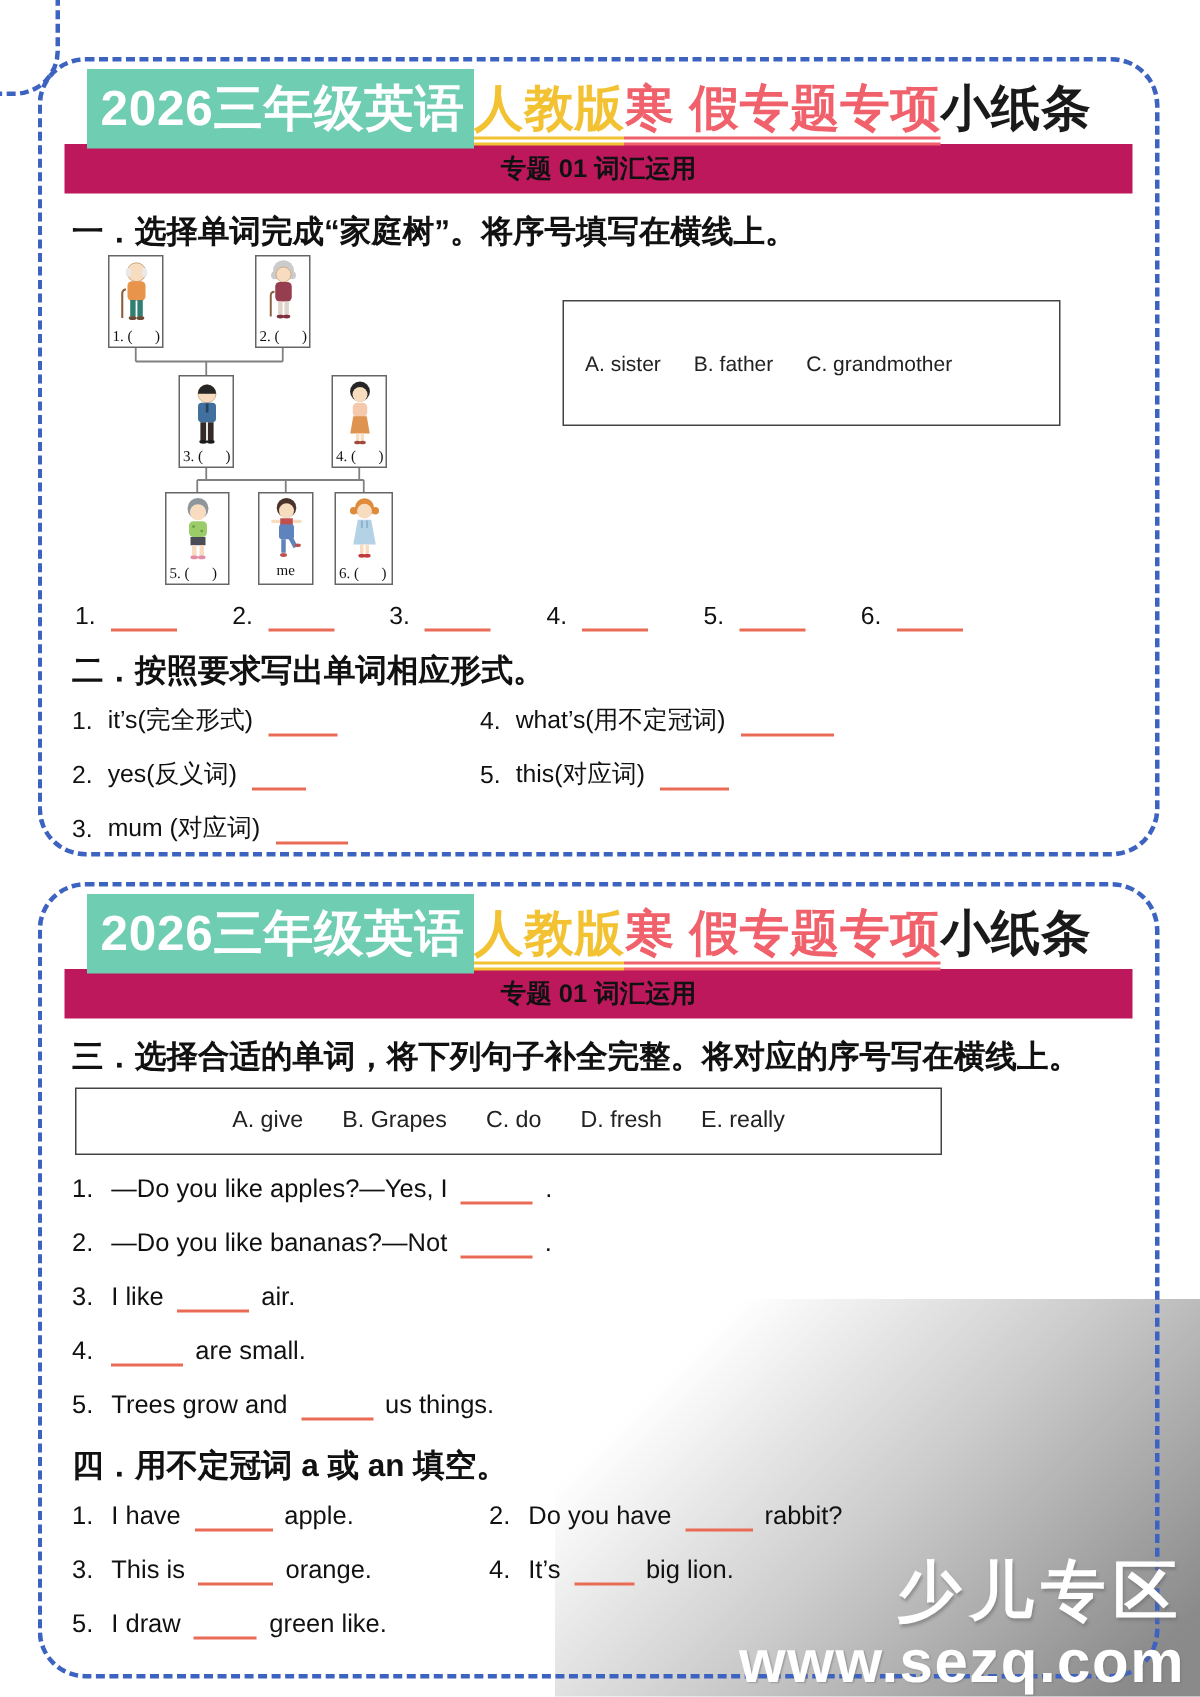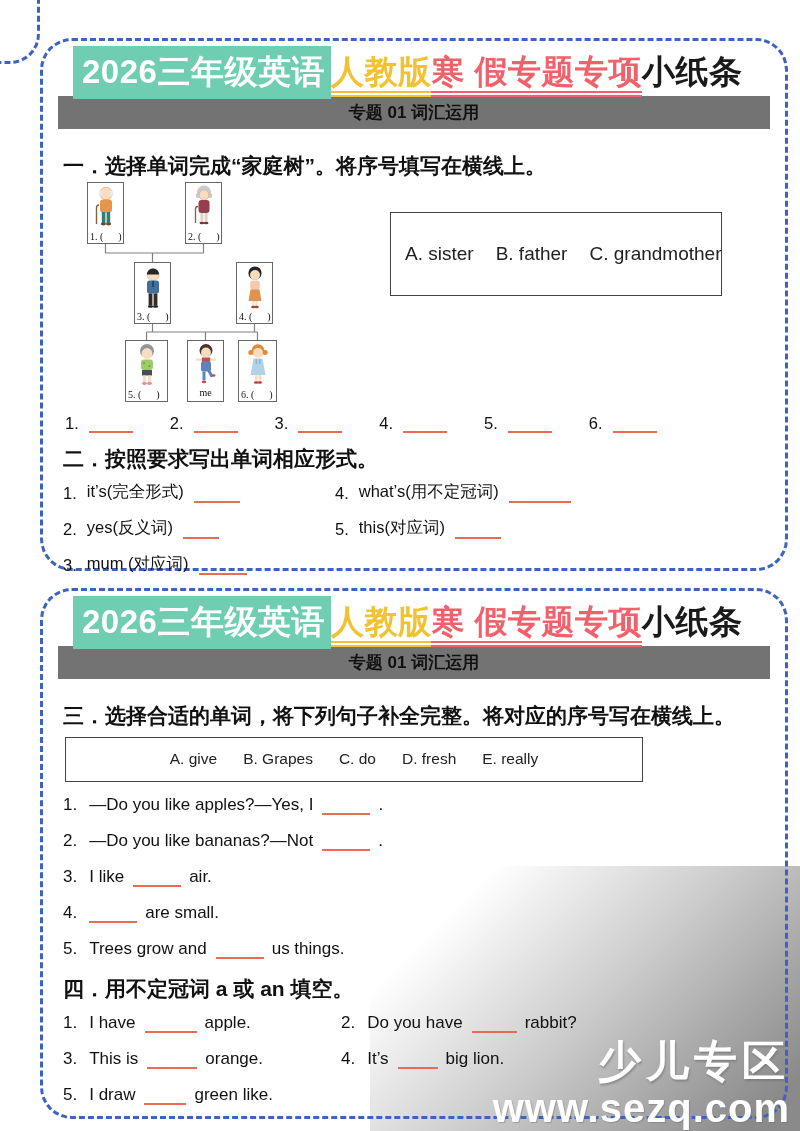--- a/index.html
+++ b/index.html
@@ -10,37 +10,37 @@
   }
   .stray-arc {
     position:absolute; left:-46px; top:-60px; width:80px; height:118px;
     border:3px dashed #3d63c1; border-radius:30px;
   }
   .gray-grad {
     position:absolute; right:0; bottom:0; width:430px; height:265px;
     background:linear-gradient(135deg, rgba(220,220,220,0) 18%, #cccccc 52%, #8a8a8a 92%);
   }
   .panel {
-    position:absolute; left:40px; width:748px; box-sizing:border-box;
+    position:absolute; left:25px; width:748px; box-sizing:border-box;
     border:3px dashed #3d63c1; border-radius:32px; background:transparent;
   }
   #panel1 { top:38px; height:533px; }
   #panel2 { top:588px; height:531px; }
 
   .title-row {
     margin:13px 0 0 30px; font-weight:bold; font-size:33px; line-height:1.12;
     white-space:nowrap; letter-spacing:0.5px;
   }
   .t-grade { background:#6fcdb2; color:#ffffff; padding:7px 6px 9px 9px; }
   .t-edition { color:#f2c233; border-bottom:6px double #f2c233; padding-bottom:1px; }
   .t-topic { color:#f0616c; border-bottom:6px double #f0616c; padding-bottom:1px; }
   .t-suffix { color:#1a1a1a; }
 
   .subtitle {
-    margin:5px 15px 12px 15px; background:#737373; text-align:center;
+    margin:5px 15px 0 15px; background:#be185d; text-align:center;
     font-weight:bold; font-size:17px; padding:5px 0;
   }
   .content { padding:5px 18px 0 20px; }
   .sec-header { font-weight:bold; font-size:21px; margin:6px 0 2px 0; }
 
   
   .tree-wrap { display:flex; margin-top:2px; }
   .tree { position:relative; width:237px; height:222px; margin-left:12px; flex:none; }
   .tree-lines { position:absolute; left:0; top:0; }
   .tnode {
@@ -52,21 +52,21 @@
   .tlabel {
     font-family:"Liberation Serif","DejaVu Serif",serif; font-size:10px;
     line-height:11px; white-space:pre; align-self:flex-start; padding-left:2px;
   }
   .tlabel.center { align-self:center; padding-left:0; }
 
   .options-box {
     margin-top:30px; margin-left:78px; width:332px; height:84px;
     border:1.5px solid #444; box-sizing:border-box;
     display:flex; flex-direction:column; justify-content:center; gap:13px;
-    padding-left:14px; font-size:19px; color:#222;
+    padding-left:14px; font-size:14px; color:#222;
   }
   .opt-row { display:flex; gap:22px; white-space:nowrap; }
 
   .blank { display:inline-block; width:44px; height:15px; border-bottom:2px solid #e96a55; flex:none; }
 
   .blanks-row { display:flex; align-items:flex-end; margin:10px 0 0 2px; font-size:16.5px; }
   .blank-item { display:flex; align-items:flex-end; gap:10px; margin-right:37px; }
 
   .sec2-grid {
     display:grid; grid-template-columns:272px auto; row-gap:14px;

